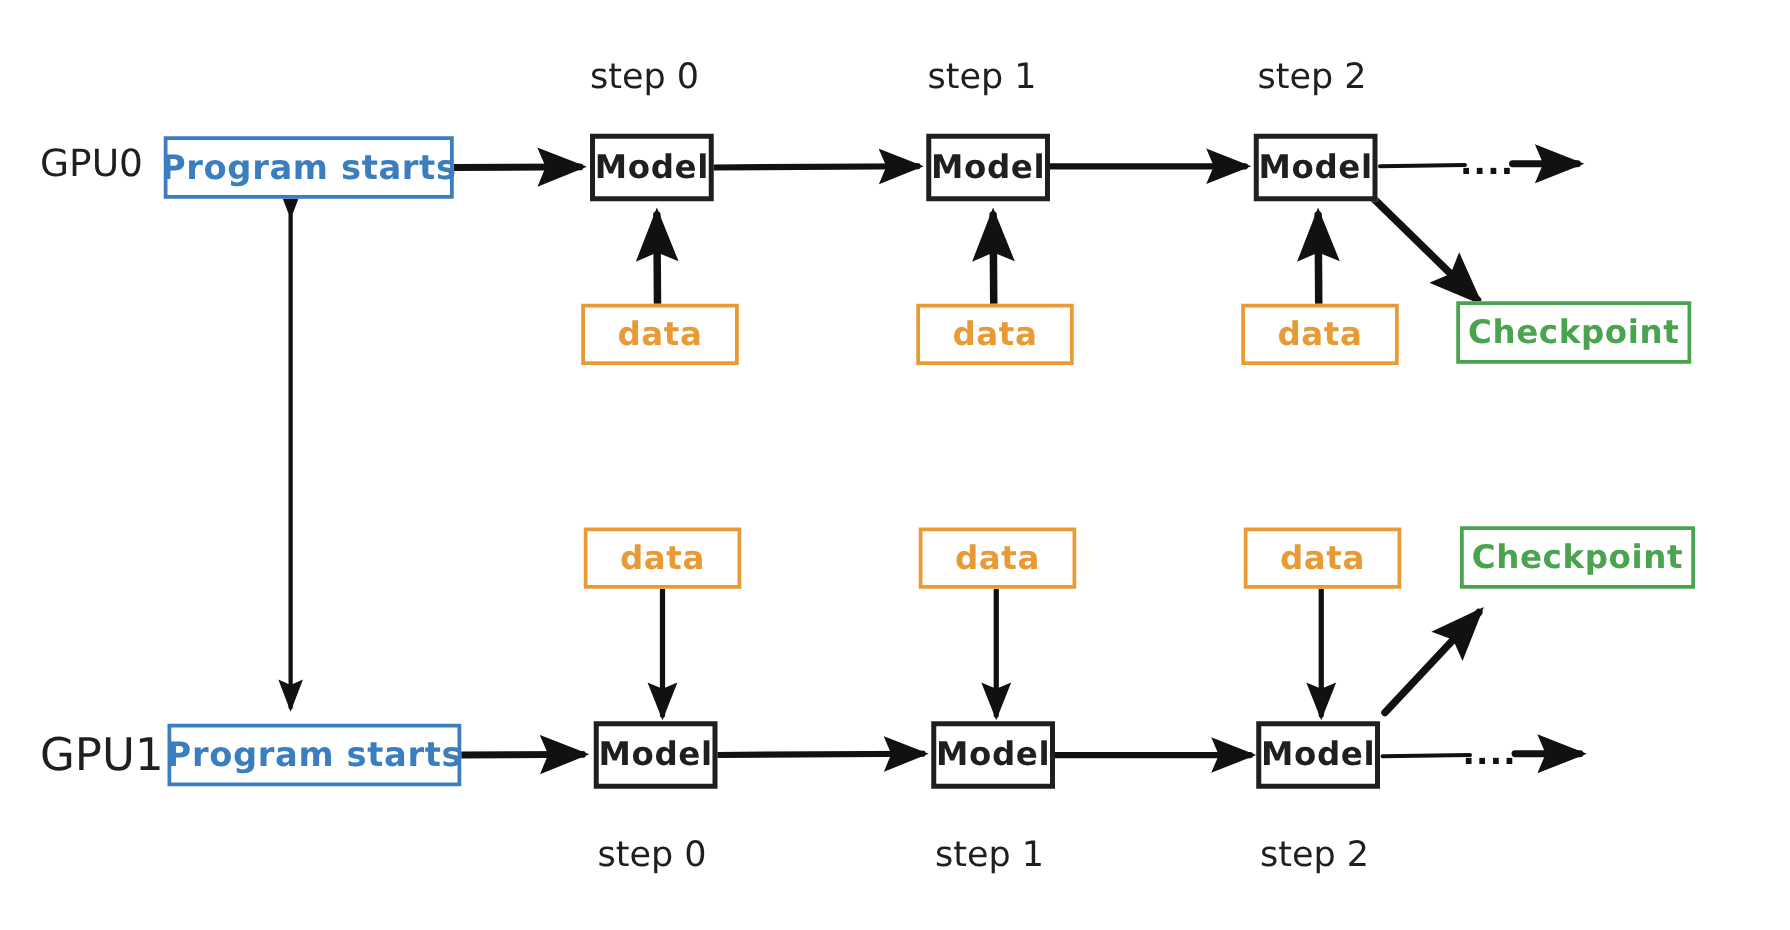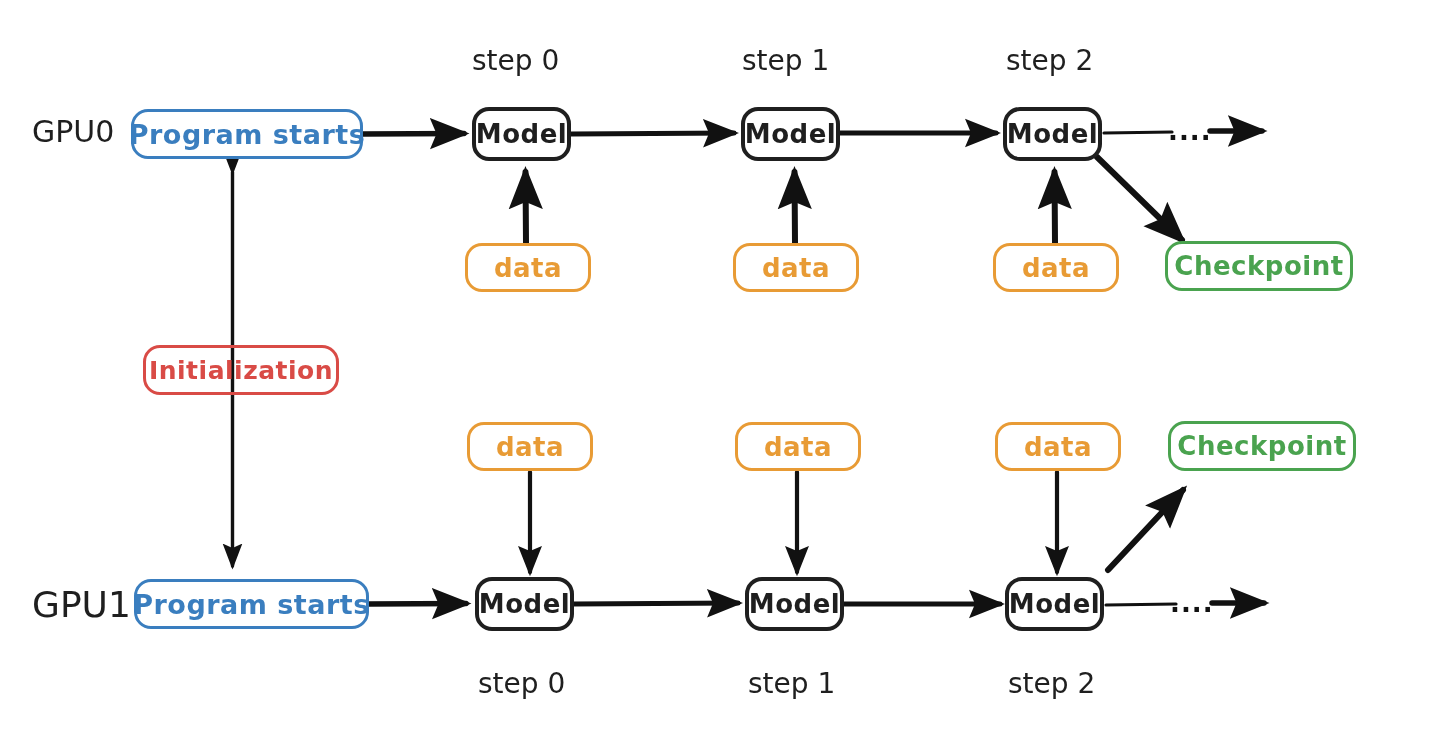--- a/index.html
+++ b/index.html
@@ -20,21 +20,21 @@
     left: 0;
     top: 0;
     width: 1432px;
     height: 744px;
   }
   .node-box {
     position: absolute;
     box-sizing: border-box;
     border-style: solid;
     border-width: 3.5px;
-    border-radius: 17px;
+    border-radius: 0;
     background: #ffffff;
     display: flex;
     align-items: center;
     justify-content: center;
     z-index: 5;
   }
   .node-label {
     font-family: "DejaVu Sans", sans-serif;
     font-weight: 600;
     letter-spacing: 0.5px;
@@ -141,23 +141,20 @@
   <div class="node-box" style="left:993px; top:243px; width:126px; height:49px; border-color:#e89b35;">
     <span class="node-label" style="color:#e89b35; font-size:26px;">data</span>
   </div>
 
   <div class="ellipsis-label" style="left:1168px; top:118px; font-size:26px;">....</div>
 
   <div class="node-box" style="left:1165px; top:241px; width:188px; height:50px; border-color:#4aa34f;">
     <span class="node-label" style="color:#4aa34f; font-size:26px;">Checkpoint</span>
   </div>
 
-  <div class="node-box" style="left:143px; top:345px; width:196px; height:50px; border-color:#d94b46; background:transparent; z-index:7;">
-    <span class="node-label" style="color:#d94b46; font-size:25px;">Initialization</span>
-  </div>
 
   <div class="plain-label" style="left:32px; top:587px; font-size:36px;">GPU1</div>
 
   <div class="node-box" style="left:134px; top:579px; width:235px; height:50px; border-color:#3a7ebf;">
     <span class="node-label" style="color:#3a7ebf; font-size:27px;">Program starts</span>
   </div>
 
   <div class="node-box" style="left:467px; top:422px; width:126px; height:49px; border-color:#e89b35;">
     <span class="node-label" style="color:#e89b35; font-size:26px;">data</span>
   </div>

